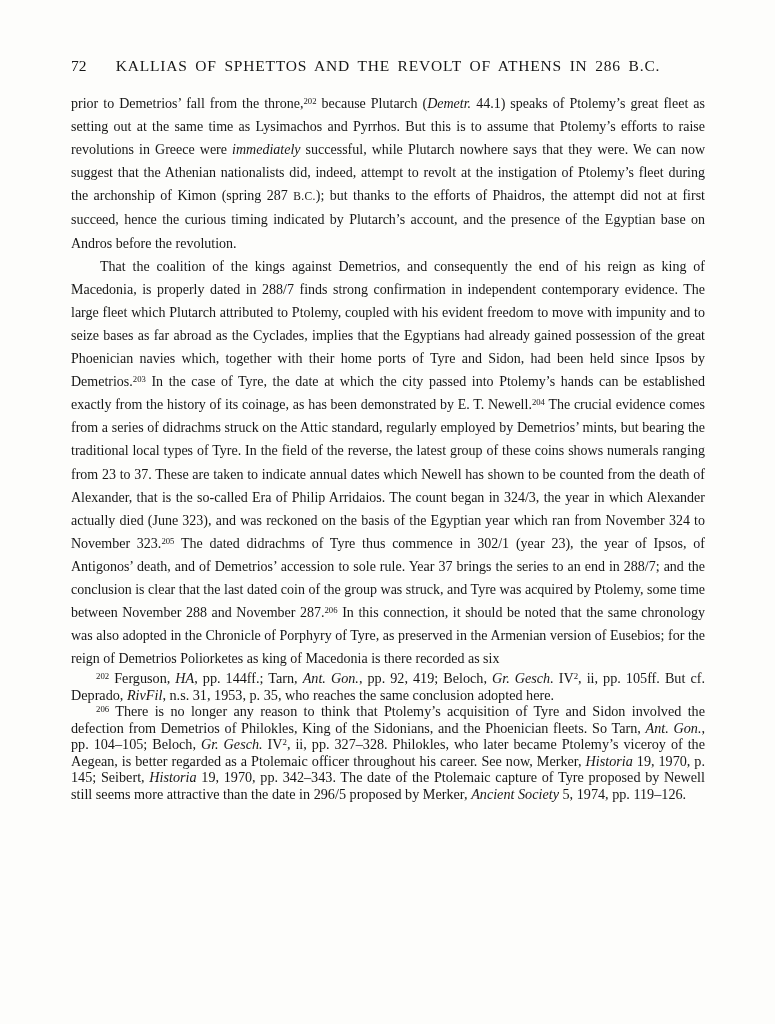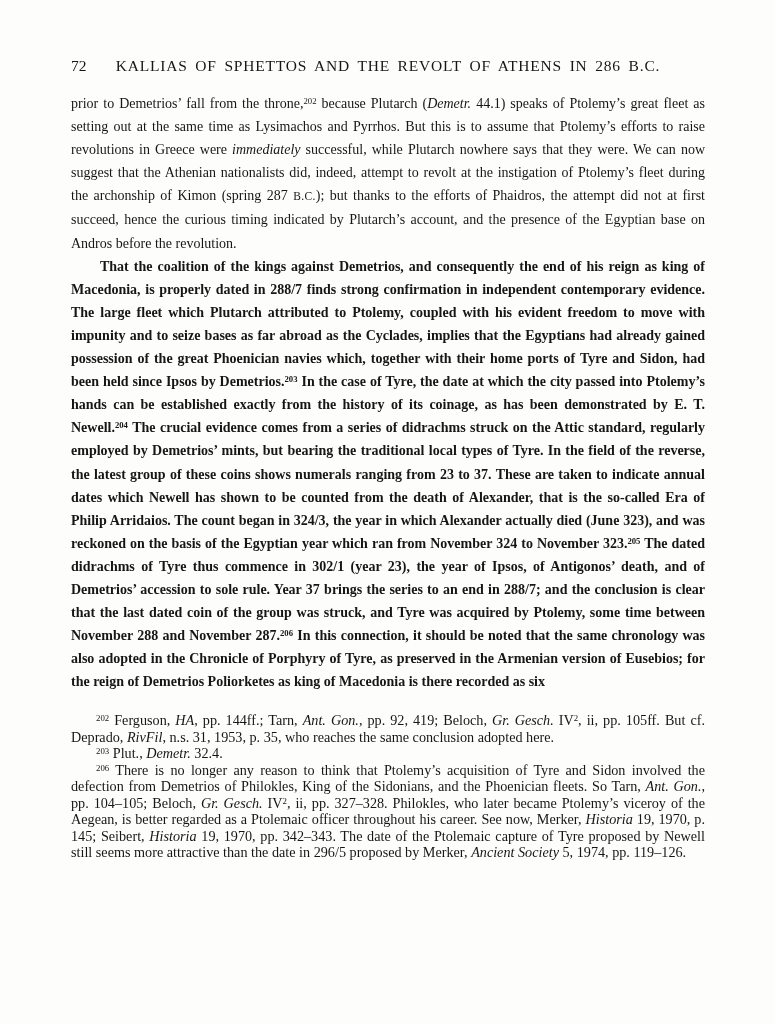--- a/index.html
+++ b/index.html
@@ -35,33 +35,32 @@
   }
   .page-header .running-title {
     text-align: center;
   }
   .body-text p {
     margin: 0;
     font-size: 14px;
     line-height: 23.1px;
     text-align: justify;
   }
-  .body-text p.indent { text-indent: 29px; font-weight: bold; }
+  .body-text p.indent { text-indent: 29px; }
   sup {
     font-size: 0.62em;
     line-height: 0;
     vertical-align: baseline;
     position: relative;
     top: -0.45em;
     letter-spacing: 0;
   }
   .i { font-style: italic; }
   .sc { font-size: 0.82em; letter-spacing: 0.4px; }
   .footnotes {
-    margin-top: 19px;
   }
   .footnotes p {
     margin: 0;
     font-size: 14.2px;
     line-height: 16.5px;
     text-align: justify;
     text-indent: 25px;
   }
 </style>
 </head>
@@ -74,17 +73,16 @@
     <div class="running-title">KALLIAS OF SPHETTOS AND THE REVOLT OF ATHENS IN 286 B.C.</div>
   </div>
 
   <div class="body-text">
     <p><span>prior to Demetrios’ fall from the throne,</span><sup>202</sup><span> because Plutarch (</span><span class="i">Demetr.</span><span> 44.1) speaks of Ptolemy’s great fleet as setting out at the same time as Lysimachos and Pyrrhos. But this is to assume that Ptolemy’s efforts to raise revolutions in Greece were </span><span class="i">immediately</span><span> successful, while Plutarch nowhere says that they were. We can now suggest that the Athenian nationalists did, indeed, attempt to revolt at the instigation of Ptolemy’s fleet during the archonship of Kimon (spring 287 </span><span class="sc">B.C.</span><span>); but thanks to the efforts of Phaidros, the attempt did not at first succeed, hence the curious timing indicated by Plutarch’s account, and the presence of the Egyptian base on Andros before the revolution.</span></p>
     <p class="indent"><span>That the coalition of the kings against Demetrios, and consequently the end of his reign as king of Macedonia, is properly dated in 288/7 finds strong confirmation in independent contemporary evidence. The large fleet which Plutarch attributed to Ptolemy, coupled with his evident freedom to move with impunity and to seize bases as far abroad as the Cyclades, implies that the Egyptians had already gained possession of the great Phoenician navies which, together with their home ports of Tyre and Sidon, had been held since Ipsos by Demetrios.</span><sup>203</sup><span> In the case of Tyre, the date at which the city passed into Ptolemy’s hands can be established exactly from the history of its coinage, as has been demonstrated by E. T. Newell.</span><sup>204</sup><span> The crucial evidence comes from a series of didrachms struck on the Attic standard, regularly employed by Demetrios’ mints, but bearing the traditional local types of Tyre. In the field of the reverse, the latest group of these coins shows numerals ranging from 23 to 37. These are taken to indicate annual dates which Newell has shown to be counted from the death of Alexander, that is the so-called Era of Philip Arridaios. The count began in 324/3, the year in which Alexander actually died (June 323), and was reckoned on the basis of the Egyptian year which ran from November 324 to November 323.</span><sup>205</sup><span> The dated didrachms of Tyre thus commence in 302/1 (year 23), the year of Ipsos, of Antigonos’ death, and of Demetrios’ accession to sole rule. Year 37 brings the series to an end in 288/7; and the conclusion is clear that the last dated coin of the group was struck, and Tyre was acquired by Ptolemy, some time between November 288 and November 287.</span><sup>206</sup><span> In this connection, it should be noted that the same chronology was also adopted in the Chronicle of Porphyry of Tyre, as preserved in the Armenian version of Eusebios; for the reign of Demetrios Poliorketes as king of Macedonia is there recorded as six</span></p>
   </div>
 
   <div class="footnotes">
     <p><sup>202</sup><span> Ferguson, </span><span class="i">HA</span><span>, pp. 144ff.; Tarn, </span><span class="i">Ant. Gon.</span><span>, pp. 92, 419; Beloch, </span><span class="i">Gr. Gesch.</span><span> IV</span><sup>2</sup><span>, ii, pp. 105ff. But cf. Deprado, </span><span class="i">RivFil</span><span>, n.s. 31, 1953, p. 35, who reaches the same conclusion adopted here.</span></p>
-    <p><sup>203</sup><span> Plut., </span><span class="i">Demetr.</span><span> 32.4.</span></p>
     <p><sup>206</sup><span> There is no longer any reason to think that Ptolemy’s acquisition of Tyre and Sidon involved the defection from Demetrios of Philokles, King of the Sidonians, and the Phoenician fleets. So Tarn, </span><span class="i">Ant. Gon.</span><span>, pp. 104–105; Beloch, </span><span class="i">Gr. Gesch.</span><span> IV</span><sup>2</sup><span>, ii, pp. 327–328. Philokles, who later became Ptolemy’s viceroy of the Aegean, is better regarded as a Ptolemaic officer throughout his career. See now, Merker, </span><span class="i">Historia</span><span> 19, 1970, p. 145; Seibert, </span><span class="i">Historia</span><span> 19, 1970, pp. 342–343. The date of the Ptolemaic capture of Tyre proposed by Newell still seems more attractive than the date in 296/5 proposed by Merker, </span><span class="i">Ancient Society</span><span> 5, 1974, pp. 119–126.</span></p>
   </div>
 
 </div>
 
 </body></html>

